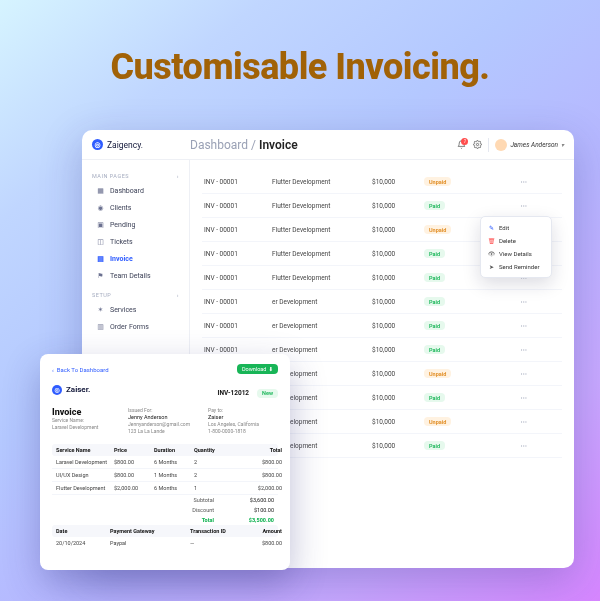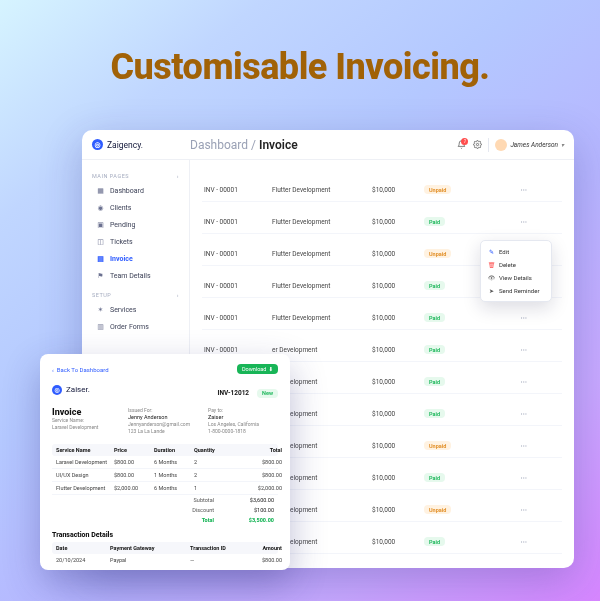--- a/index.html
+++ b/index.html
@@ -46,21 +46,21 @@
   .sb-item.active .sb-icon{color:#2f5cff;}
 
   .main { flex: 1; padding: 10px 12px; }
   .tabs-row { display: flex; align-items: center; gap: 14px; margin-bottom: 8px; }
   .tab { font-size: 7px; color: #7c829a; padding-bottom: 4px; cursor:pointer;}
   .tab.active { color: #2f5cff; border-bottom: 1.5px solid #2f5cff; font-weight: 700; }
   .search { margin-left: auto; display: flex; align-items: center; gap: 4px; border: 1px solid #e5e8f0; border-radius: 4px; padding: 3px 6px; font-size: 6.5px; color:#888; width:90px;}
   .add-btn { background: #2f5cff; color: #fff; font-size: 6.5px; font-weight: 600; border: none; border-radius: 4px; padding: 4px 7px; cursor:pointer;}
 
   .thead { display: grid; grid-template-columns: 68px 100px 52px 70px 34px; font-size: 7px; font-weight: 700; color: #141726; padding: 4px 2px; border-bottom:1px solid #eef0f5;}
-  .trow { display: grid; grid-template-columns: 68px 100px 52px 70px 34px; align-items: center; font-size: 6.5px; color: #444; padding: 7px 2px; border-bottom: 1px solid #f3f5fa; position:relative;margin-top:8px;}
+  .trow { display: grid; grid-template-columns: 68px 100px 52px 70px 34px; align-items: center; font-size: 6.5px; color: #444; padding: 7px 2px; border-bottom: 1px solid #f3f5fa; position:relative;}
   .badge { display:inline-block; padding: 1.5px 5px; border-radius: 4px; font-size: 5.5px; font-weight:600;}
   .badge.paid { background: #e6f9ed; color: #18b557; }
   .badge.unpaid { background: #fff2e1; color: #e08a1e; }
   .badge.new { background:#e6f9ed; color:#18b557; margin-left:4px;}
   .dots { color:#9aa1b5; font-weight:700; letter-spacing:1px; cursor:pointer; text-align:right;}
 
   .popover { position:absolute; right:10px; top:-2px; width:72px; background:#fff; border:1px solid #e5e8f0; border-radius:5px; box-shadow:0 6px 18px rgba(20,20,60,.15); padding:4px; z-index:5;}
   .pop-item { display:flex;align-items:center;gap:4px;font-size:6px;color:#333;padding:3px 3px;cursor:pointer;}
   .pop-icon{width:7px;height:7px;display:flex;align-items:center;justify-content:center;color:#555;}
   .pop-item.edit .pop-icon{color:#2f5cff;}
@@ -71,21 +71,21 @@
     position:absolute; left:40px; top:354px; width:250px; height:216px;
     background:#fff; border-radius:8px; box-shadow:0 14px 36px rgba(40,40,120,.3);
     padding:10px 12px; overflow:hidden;
   }
   .inv-top{display:flex;align-items:center;justify-content:space-between;margin-bottom:6px;}
   .back-link{font-size:6px;color:#2f5cff;display:flex;align-items:center;gap:3px;cursor:pointer;}
   .dl-btn{background:#18b557;color:#fff;border:none;border-radius:4px;padding:2px 5px;font-size:5.5px;display:flex;align-items:center;gap:2px;cursor:pointer;}
   .inv-brand{display:flex;align-items:center;justify-content:space-between;margin-bottom:8px;}
   .inv-brand-left{display:flex;align-items:center;gap:4px;}
   .inv-logo{width:10px;height:10px;border-radius:50%;background:#2f5cff;color:#fff;font-size:6px;display:flex;align-items:center;justify-content:center;font-weight:700;}
-  .inv-brand-name{font-size:8px;font-weight:400;color:#13183a;}
+  .inv-brand-name{font-size:8px;font-weight:700;color:#13183a;}
   .inv-num{font-size:6.5px;font-weight:700;color:#111;}
 
   .inv-head{display:grid;grid-template-columns:76px 80px 70px;margin-bottom:10px;}
   .inv-h1{font-size:9px;font-weight:800;color:#111;}
   .inv-sub{font-size:5px;color:#888;line-height:1.3;}
   .inv-col-label{font-size:5px;color:#888;margin-bottom:1px;}
   .inv-col-line{font-size:5.5px;color:#222;line-height:1.35;}
 
   .inv-sec-title{font-size:7px;font-weight:800;color:#111;margin:4px 0 3px;}
   .it-head{display:grid;grid-template-columns:58px 40px 40px 40px 48px;font-size:5.5px;font-weight:700;color:#111;background:#f6f7fb;padding:3px 4px;border-radius:3px;}
@@ -370,21 +370,20 @@
     </div>
   <div class="totals">
       <div class="lab">Discount</div>
       <div class="val">$100.00</div>
     </div>
   <div class="totals grand">
       <div class="lab">Total</div>
       <div class="val">$3,500.00</div>
     </div>
 
-  <div class="inv-sec-title" style="margin-top:6px;">Transaction Details</div>
   <div class="tr-head">
     <div>Date</div>
     <div>Payment Gateway</div>
     <div>Transaction ID</div>
     <div class="r">Amount</div>
   </div>
   <div class="tr-row">
     <div>20/10/2024</div>
     <div>Paypal</div>
     <div>—</div>

